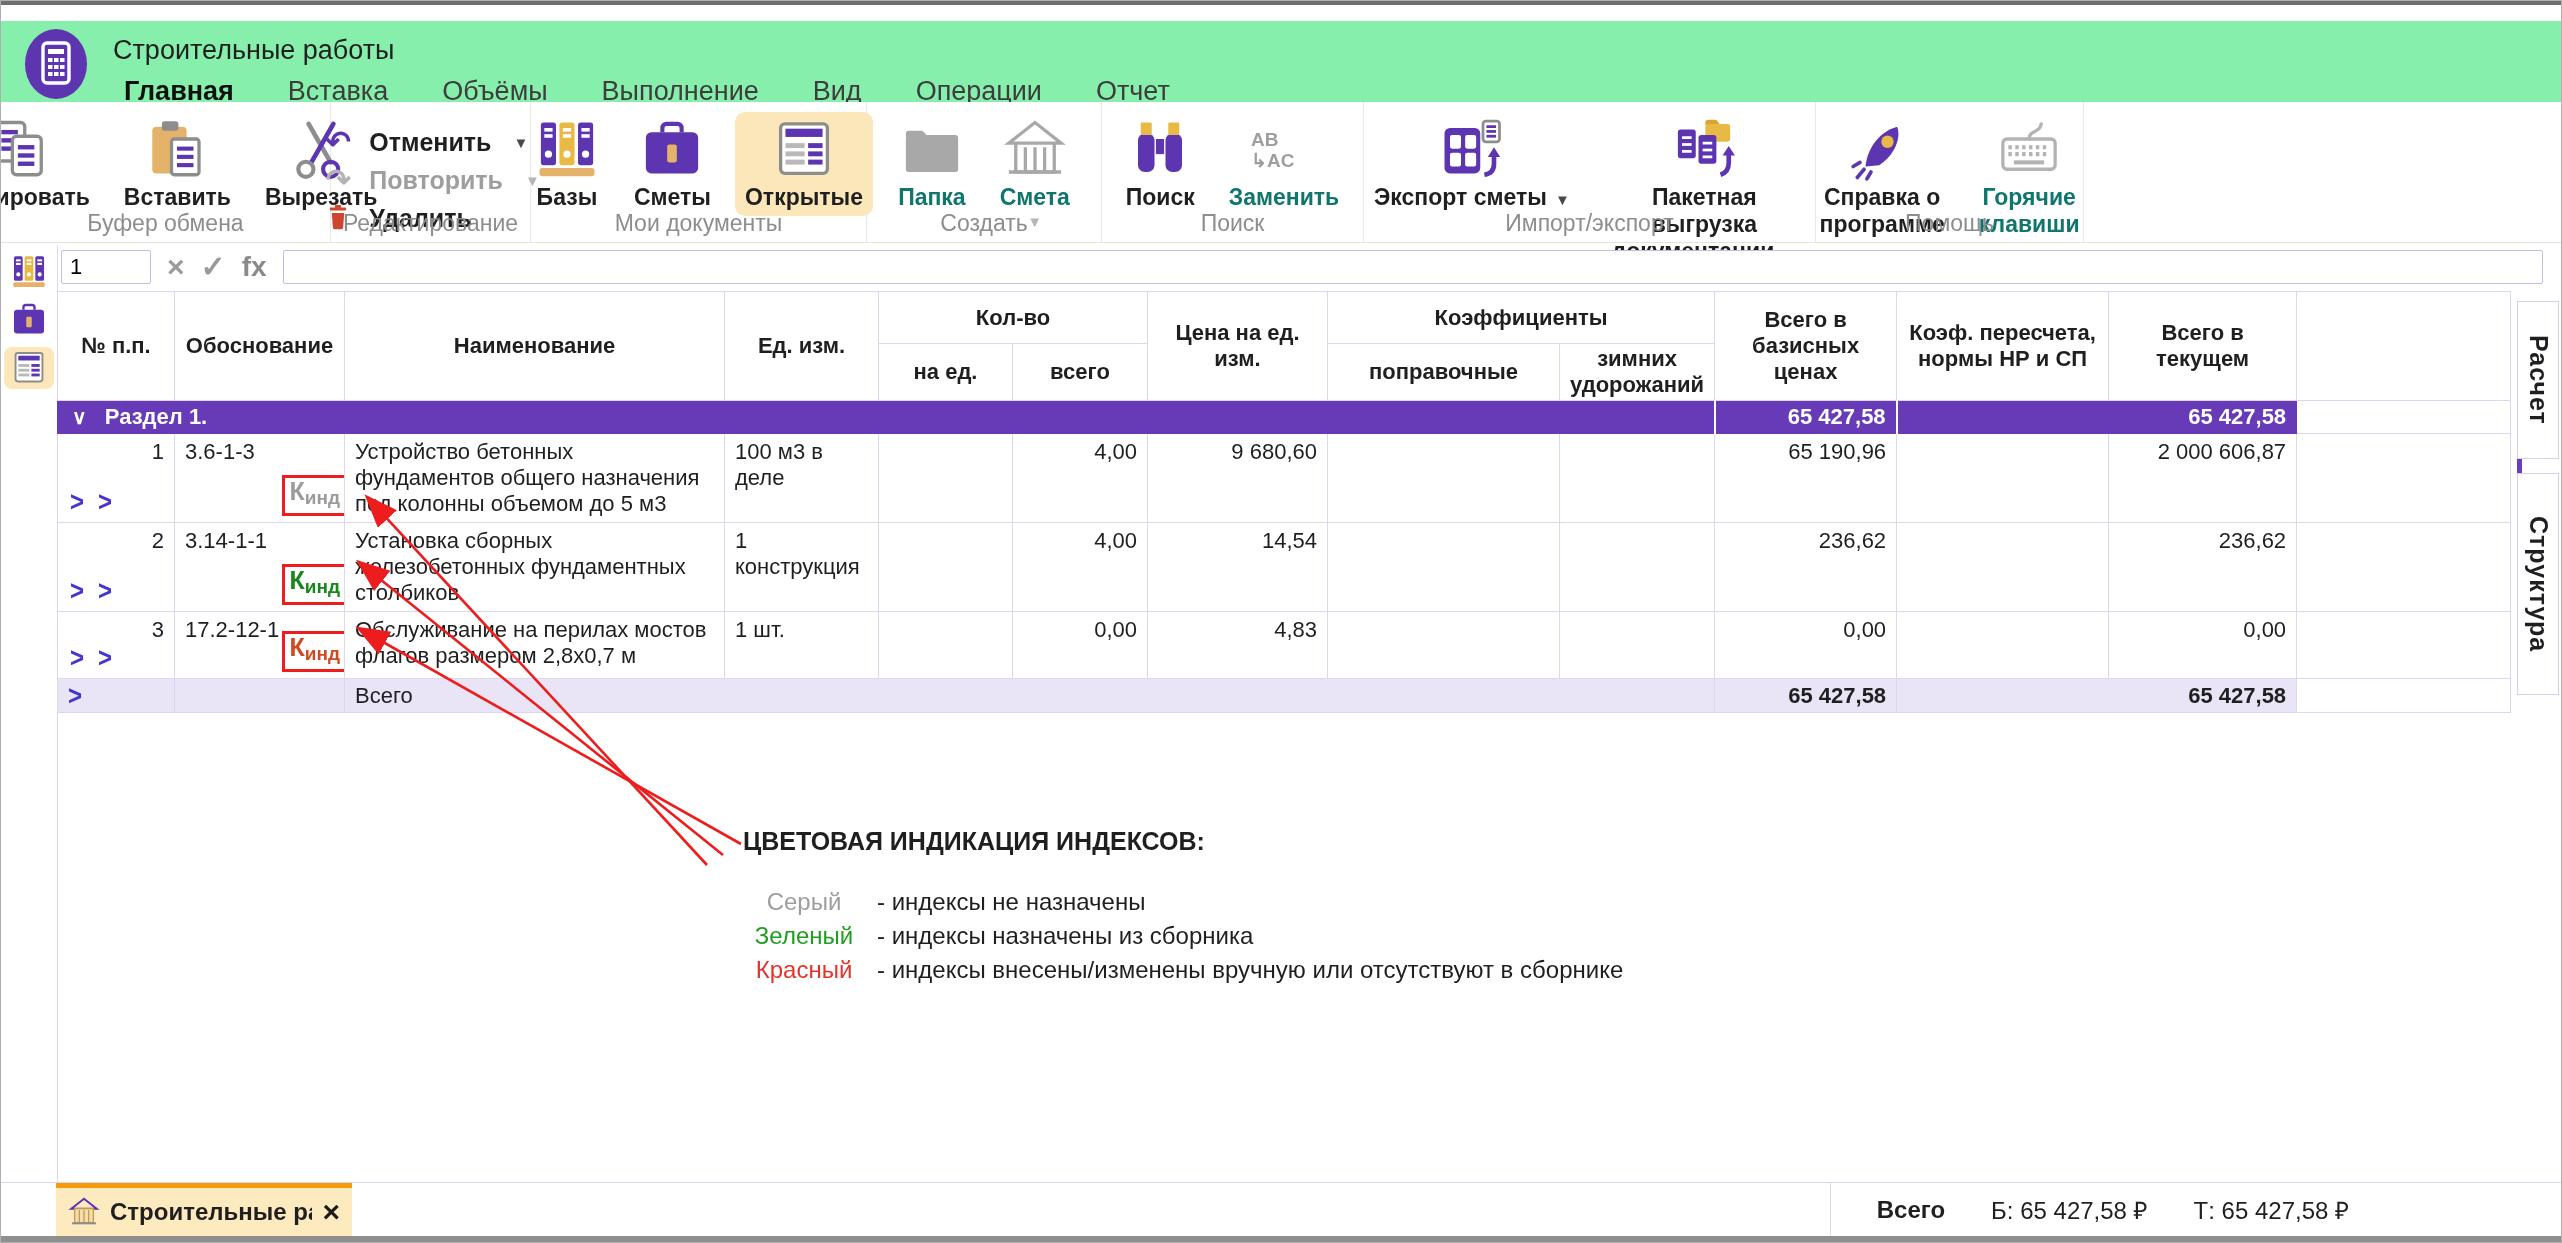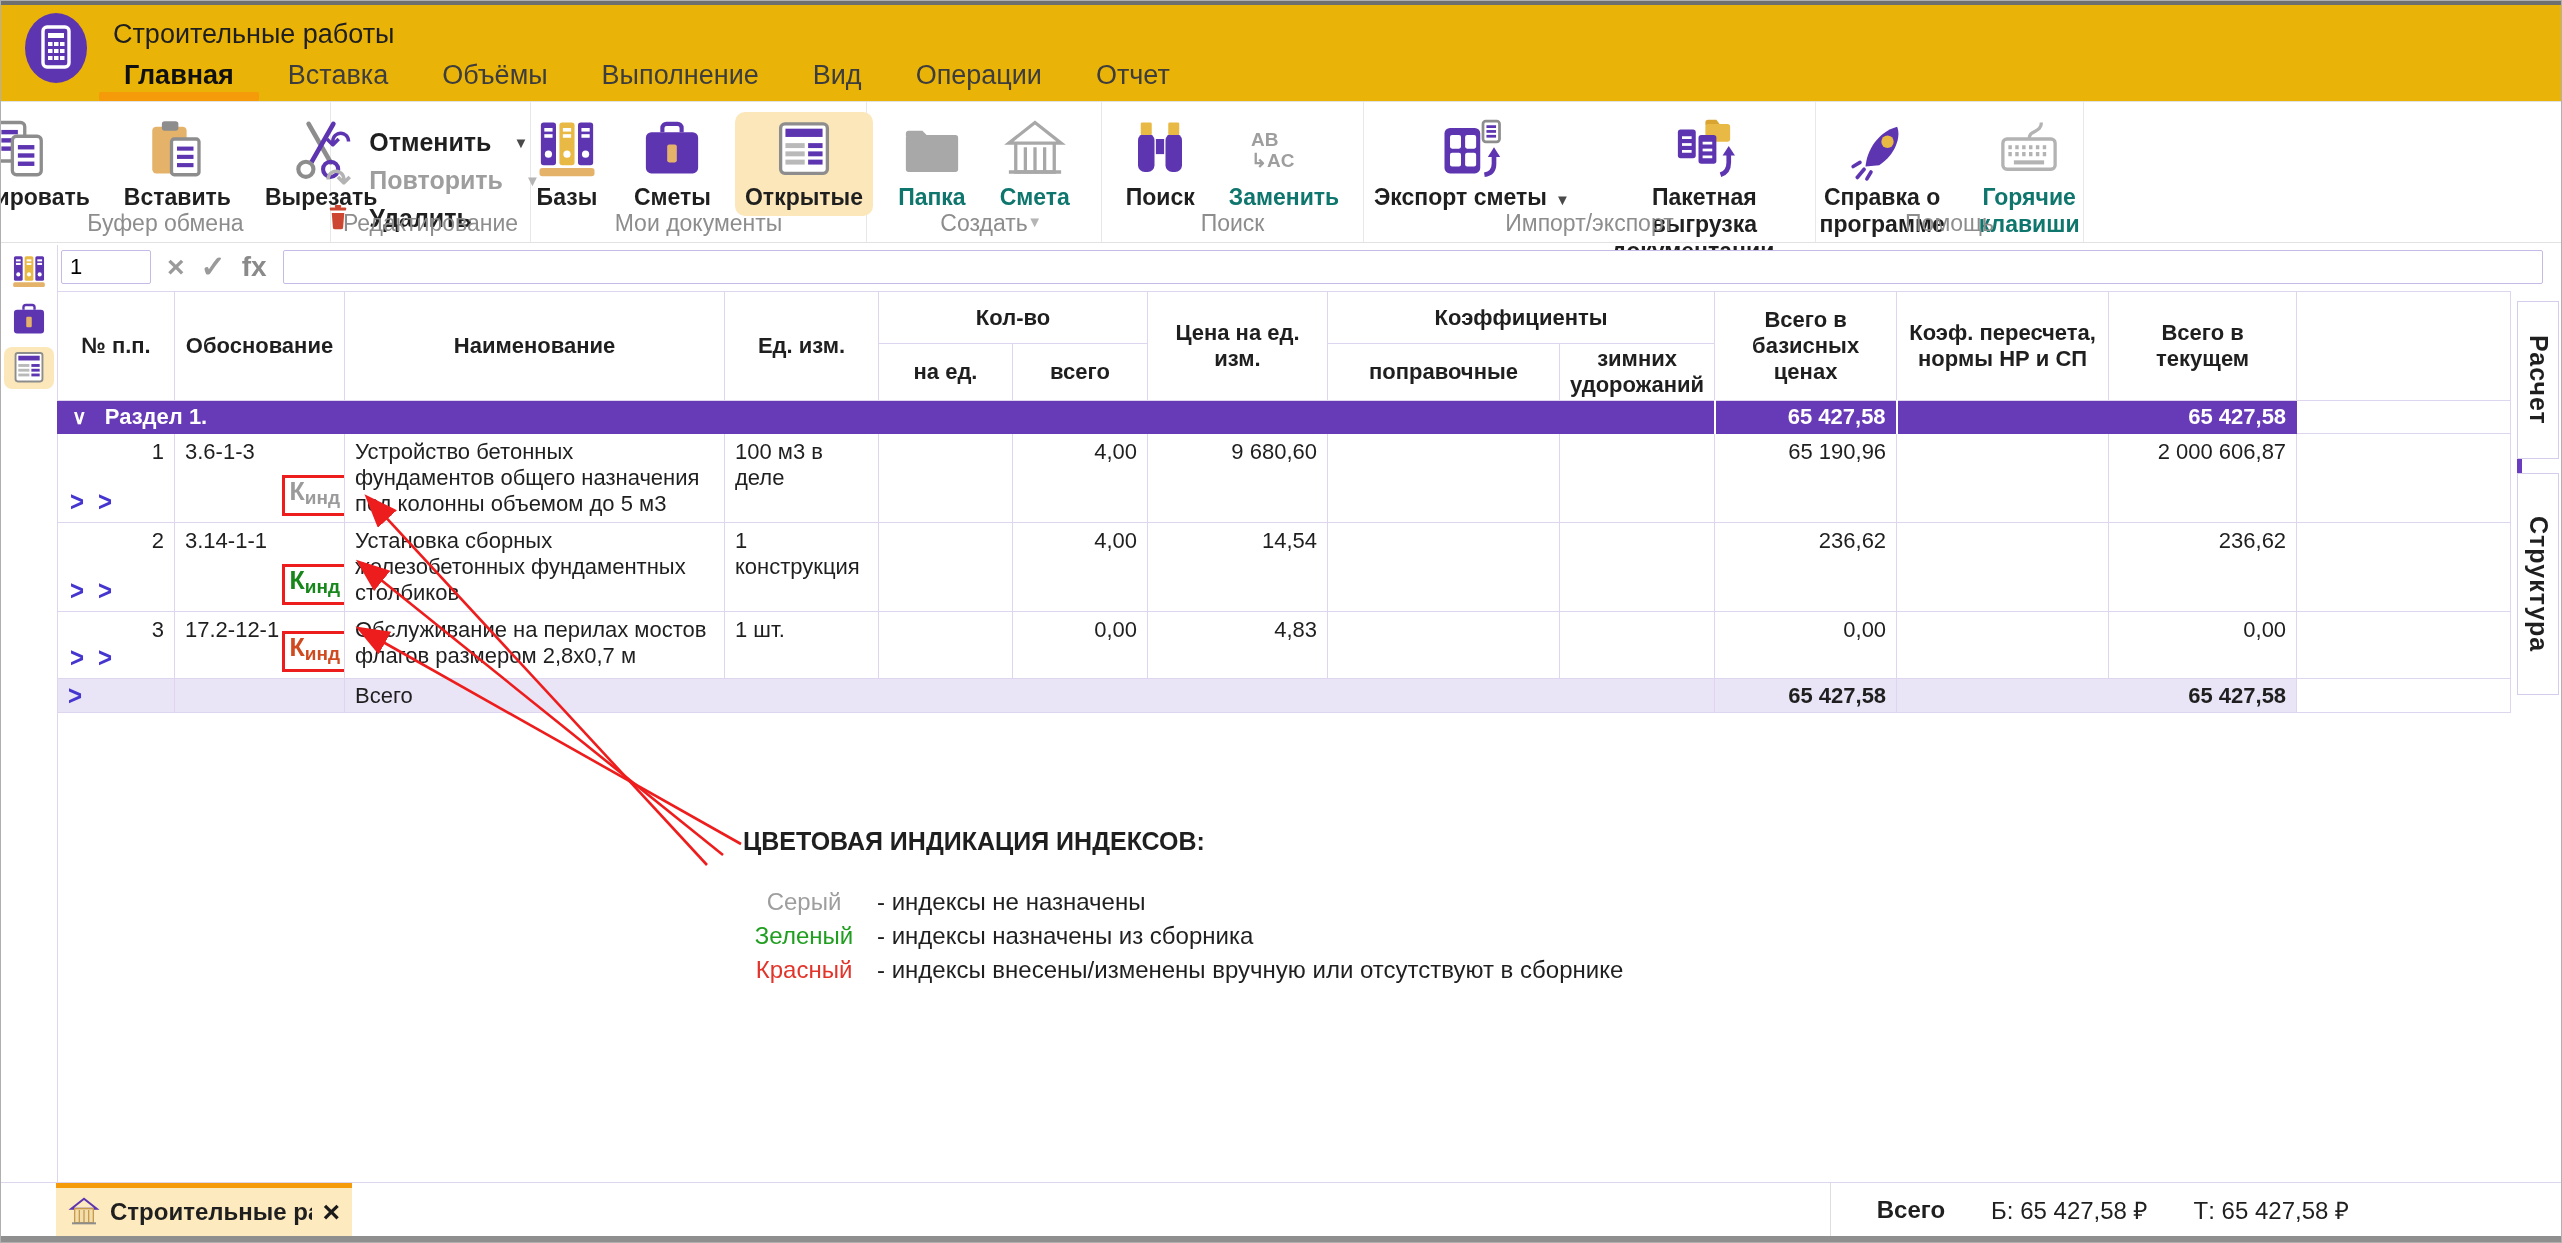--- a/index.html
+++ b/index.html
@@ -2,21 +2,21 @@
 <html><head>
 <meta charset="utf-8">
 <style>
   html,body{margin:0;padding:0;background:#e9e9e9;}
   .app{position:relative;width:2562px;height:1243px;background:#fff;border:1px solid #b0b0b0;
        box-sizing:border-box;overflow:hidden;font-family:"Liberation Sans",sans-serif;color:#1f1f1f;}
   .top-strip{position:absolute;top:0;left:0;right:0;height:4px;background:#6f6f6f;}
   .bottom-strip{position:absolute;bottom:0;left:0;right:0;height:6px;background:#8f8f8f;}
 
   
-  .titlebar{position:absolute;top:4px;left:0;right:0;height:96px;border-bottom:1px solid #e2e2e2;background:#eab308;text-decoration:underline;}
+  .titlebar{position:absolute;top:20px;left:0;right:0;height:96px;border-bottom:1px solid #e2e2e2;background:#86efac;text-decoration:underline;}
   .logo{position:absolute;left:18px;top:6px;width:74px;height:74px;}
   .app-title{position:absolute;left:112px;top:14px;font-size:27px;}
   .menu-tabs{position:absolute;left:96px;bottom:0;display:flex;}
   .menu-tab{padding:0 27px;height:46px;line-height:40px;font-size:27px;color:#3d3d3d;position:relative;cursor:default;}
   .menu-tab.active{font-weight:700;color:#101010;}
   .menu-tab.active::after{content:"";position:absolute;left:2px;right:2px;bottom:0;height:9px;background:#f59b0a;border-radius:2px;}
 
   
   .ribbon{position:absolute;top:101px;left:0;right:0;height:140px;display:flex;background:#fff;border-bottom:1px solid #e2e2e2;}
   .rgroup{position:relative;border-right:1px solid #e8e8e8;display:flex;justify-content:center;align-items:flex-start;gap:14px;padding-top:10px;box-sizing:border-box;flex:0 0 auto;}

